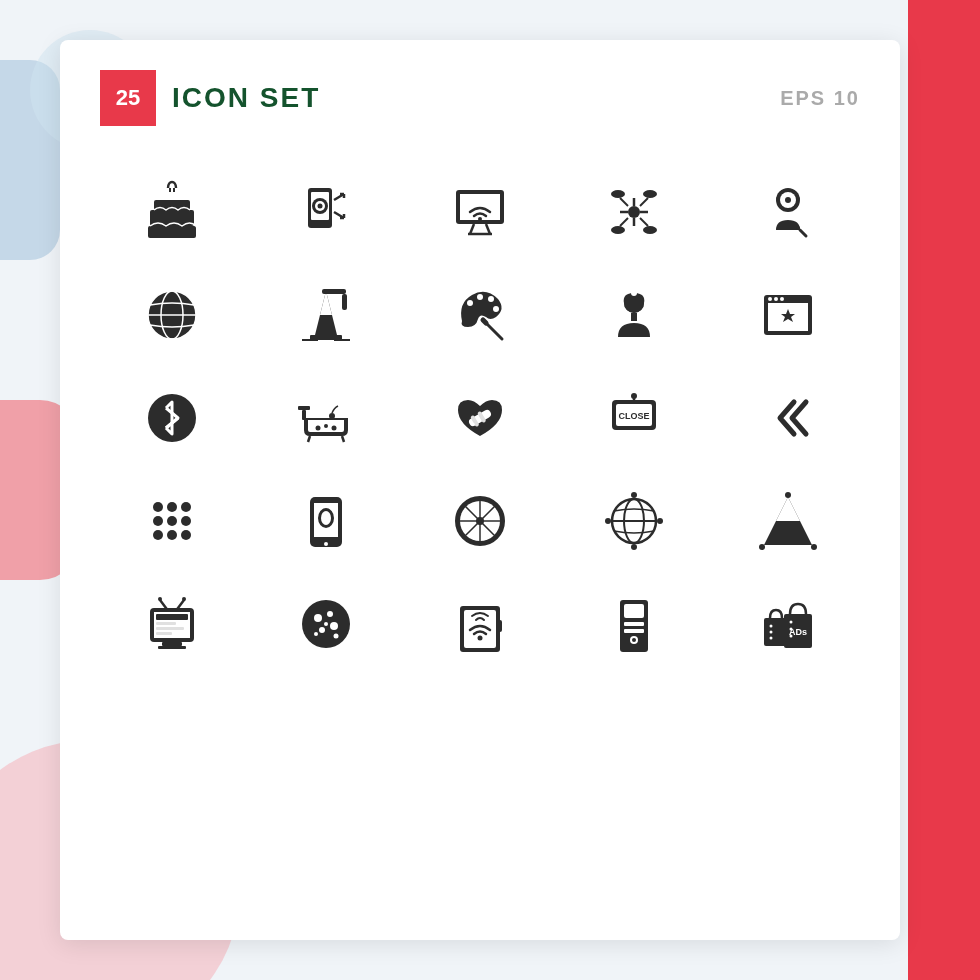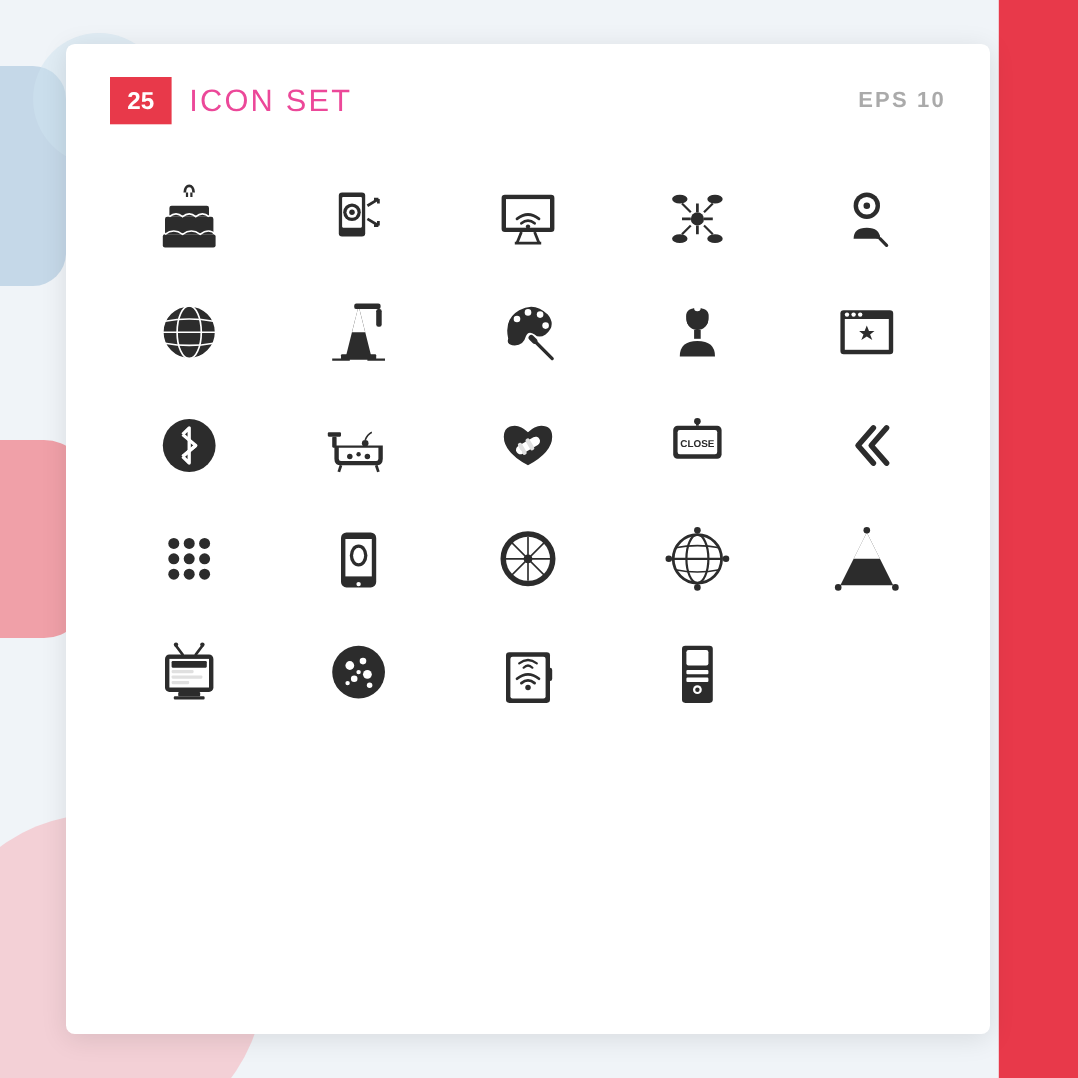--- a/index.html
+++ b/index.html
@@ -87,30 +87,30 @@
       display: flex;
       align-items: center;
       gap: 16px;
     }
     .badge-25 {
       background: #e8394a;
       color: #fff;
       font-size: 22px;
       font-weight: bold;
       width: 56px;
-      height: 43px;
+      height: 56px;
       border-radius: 0;
       display: flex;
       align-items: center;
       justify-content: center;
     }
     .header-title {
       font-size: 28px;
-      font-weight: normal;
-      color: #ec4899;
+      font-weight: bold;
+      color: #14532d;
       letter-spacing: 2px;
       text-transform: uppercase;
     }
     .header-eps {
       font-size: 20px;
       color: #aaaaaa;
       font-weight: bold;
       letter-spacing: 2px;
     }
 
@@ -491,16 +491,36 @@
           <rect x="22" y="12" width="20" height="14" rx="2" fill="white"></rect>
 
           <rect x="22" y="30" width="20" height="4" rx="1" fill="white"></rect>
           <rect x="22" y="37" width="20" height="4" rx="1" fill="white"></rect>
 
           <circle cx="32" cy="48" r="4" fill="white"></circle>
           <circle cx="32" cy="48" r="2" fill="#2c2c2c"></circle>
         </svg>
       </div>
 
+      <div class="icon-cell">
+        <svg class="icon-svg" viewBox="0 0 64 64">
+
+          <rect x="8" y="26" width="24" height="28" rx="2" fill="#2c2c2c"></rect>
+          <path d="M14 26 Q14 18 20 18 Q26 18 26 26" stroke="#2c2c2c" stroke-width="2.5" fill="none"></path>
+
+          <circle cx="15" cy="34" r="1.5" fill="white"></circle>
+          <circle cx="15" cy="40" r="1.5" fill="white"></circle>
+          <circle cx="15" cy="46" r="1.5" fill="white"></circle>
+
+          <rect x="28" y="22" width="28" height="34" rx="2" fill="#2c2c2c"></rect>
+          <path d="M34 22 Q34 12 42 12 Q50 12 50 22" stroke="#2c2c2c" stroke-width="2.5" fill="none"></path>
+
+          <text x="42" y="43" text-anchor="middle" font-size="9" font-weight="bold" fill="white" font-family="Arial">ADs</text>
+
+          <circle cx="35" cy="30" r="1.5" fill="white"></circle>
+          <circle cx="35" cy="37" r="1.5" fill="white"></circle>
+          <circle cx="35" cy="44" r="1.5" fill="white"></circle>
+        </svg>
+      </div>
 
     </div>
   </div>
 </div>
 
 </body></html>

